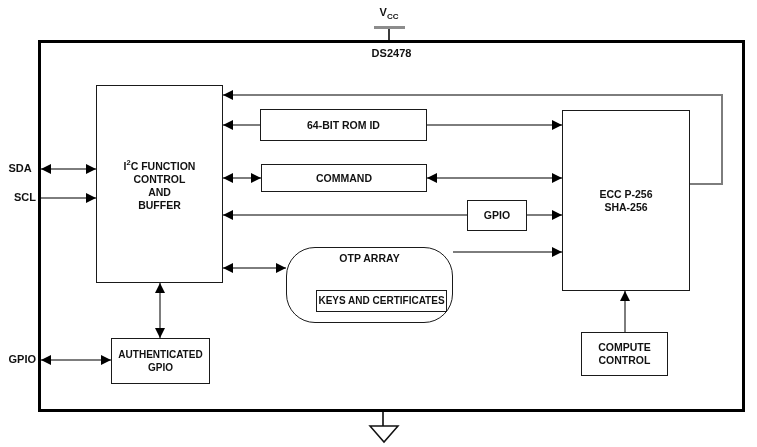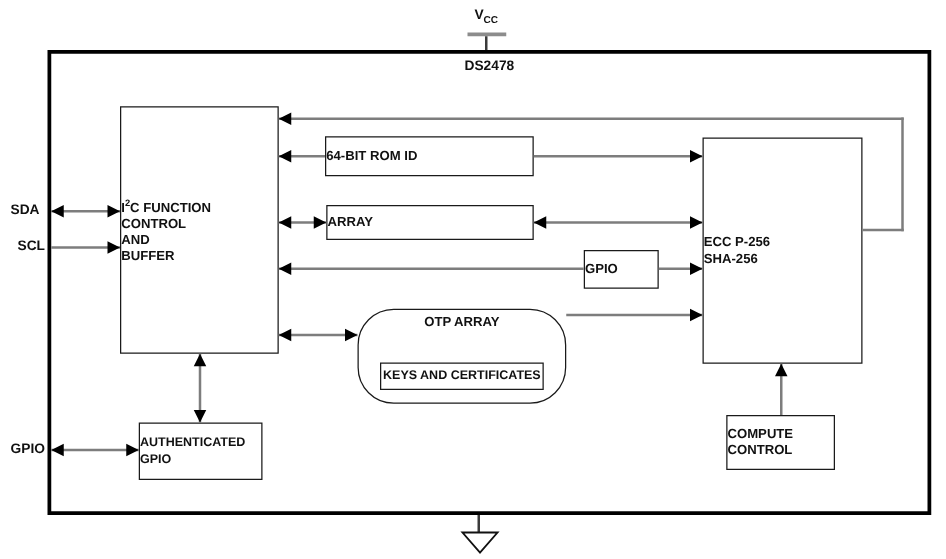--- a/index.html
+++ b/index.html
@@ -11,21 +11,21 @@
     position:absolute; left:38px; top:40px; width:707px; height:372px;
     border:3px solid #000000; box-sizing:border-box; background:#ffffff;
   }
   .title {
     position:absolute; left:38px; top:47px; width:707px; text-align:center;
     font-size:11px; font-weight:bold; color:#111111;
   }
   .box {
     position:absolute; box-sizing:border-box; background:#ffffff;
     border:1.5px solid #1a1a1a; display:flex; flex-direction:column;
-    align-items:flex-start; justify-content:center; text-align:center;
+    align-items:center; justify-content:center; text-align:center;
     font-size:10.5px; font-weight:bold; color:#111111; line-height:13px;
     white-space:nowrap;
   }
   .hl { position:absolute; height:2px; background:#7d7d7d; }
   .vl { position:absolute; width:2px; background:#7d7d7d; }
   .ah { position:absolute; width:0; height:0; }
   .ah.r { border-top:5px solid transparent; border-bottom:5px solid transparent; border-left:10px solid #000000; }
   .ah.l { border-top:5px solid transparent; border-bottom:5px solid transparent; border-right:10px solid #000000; }
   .ah.u { border-left:5px solid transparent; border-right:5px solid transparent; border-bottom:10px solid #000000; }
   .ah.d { border-left:5px solid transparent; border-right:5px solid transparent; border-top:10px solid #000000; }
@@ -65,30 +65,30 @@
     <div>CONTROL</div>
     <div>AND</div>
     <div>BUFFER</div>
   </div>
 
   <div class="box" style="left:260px; top:109px; width:167px; height:32px;">
     <div>64-BIT ROM ID</div>
   </div>
 
   <div class="box" style="left:261px; top:164px; width:166px; height:28px;">
-    <div>ARRAY</div>
+    <div>COMMAND</div>
   </div>
 
   <div class="box" style="left:467px; top:200px; width:60px; height:31px;">
     <div>GPIO</div>
   </div>
 
   <div class="box" style="left:286px; top:247px; width:167px; height:76px; justify-content:flex-start;border-radius:29px;">
     <div class="otp-title">OTP ARRAY</div>
-    <div class="inner" style="left:17px; top:41.5px; width:131px; height:22px; font-weight:bold;">
+    <div class="inner" style="left:29px; top:41.5px; width:131px; height:22px; font-weight:bold;">
       <span>KEYS AND CERTIFICATES</span>
     </div>
   </div>
 
   <div class="box" style="left:562px; top:110px; width:128px; height:181px;">
     <div>ECC P-256</div>
     <div>SHA-256</div>
   </div>
 
   <div class="box" style="left:111px; top:338px; width:99px; height:46px; font-size:10px;">

